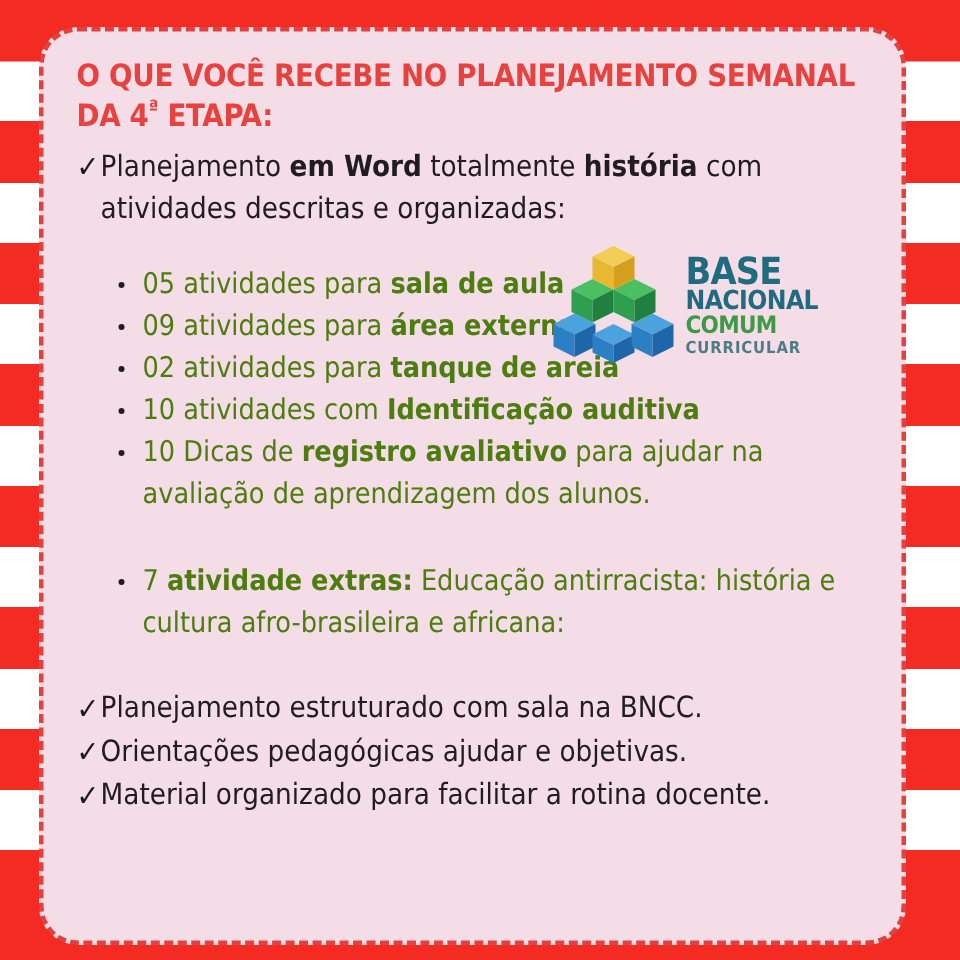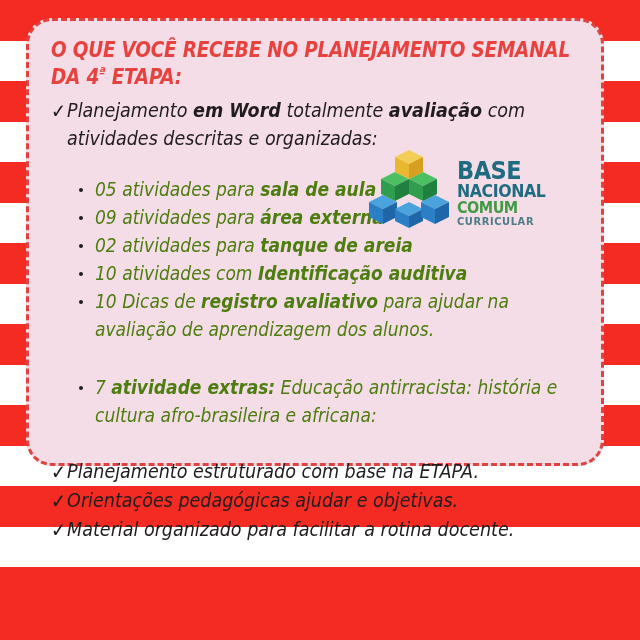--- a/index.html
+++ b/index.html
@@ -42,27 +42,26 @@
     left: 0; bottom: 0;
     width: 640px; height: 38px;
     background: #f42b23;
   }
 
   #card {
     position: absolute;
     left: 26px;
     top: 18px;
     width: 578px;
-    height: 448px;
+    height: 612px;
     box-sizing: border-box;
     background: #f4dde7;
     border: 3px dashed #e0433f;
     border-radius: 26px;
     padding: 16px 22px 10px 22px;
-    font-style: italic;
   }
 
   .heading {
     color: #e8423f;
     font-family: "DejaVu Sans Condensed", "Liberation Sans Narrow", "Liberation Sans", sans-serif;
     font-weight: bold;
     font-size: 20.5px;
     line-height: 1.32;
     letter-spacing: -0.2px;
     margin: 0 0 6px 0;
@@ -122,25 +121,25 @@
 
   b, .b { font-weight: bold; }
 
   .tail-checks { margin-top: 28px; }
   .tail-checks .check-line { line-height: 1.48; }
 
   
   #bncc-logo {
     position: absolute;
     left: 367px;
-    top: 146px;
+    top: 162px;
     width: 200px;
     height: 82px;
     display: flex;
-    align-items: flex-end;
+    align-items: center;
   }
   .logo-cubes {
     position: relative;
     width: 84px;
     height: 78px;
     flex: 0 0 auto;
   }
   .logo-text {
     margin-left: 6px;
     line-height: 0.96;
@@ -160,40 +159,40 @@
   <div id="top-band"></div>
   <div id="bottom-band"></div>
 
   <div id="card">
 
     <h1 class="heading"><span>O QUE VOCÊ RECEBE NO PLANEJAMENTO SEMANAL DA 4</span><span class="sup">ª</span><span> ETAPA:</span></h1>
 
     <div class="intro-block">
       <div class="check-line">
         <span class="tick">✓</span>
-        <span class="txt"><span>Planejamento </span><b>em Word</b><span> totalmente </span><b>avaliação</b><span> com atividades descritas e organizadas:</span></span>
+        <span class="txt"><span>Planejamento </span><b>em Word</b><span> totalmente </span><b>história</b><span> com atividades descritas e organizadas:</span></span>
       </div>
     </div>
 
     <ul class="bullets group-a">
       <li><span>05 atividades para </span><b>sala de aula</b><span></span></li>
       <li><span>09 atividades para </span><b>área externa</b><span></span></li>
       <li><span>02 atividades para </span><b>tanque de areia</b><span></span></li>
       <li><span>10 atividades com </span><b>Identificação auditiva</b><span></span></li>
       <li><span>10 Dicas de </span><b>registro avaliativo</b><span> para ajudar na avaliação de aprendizagem dos alunos.</span></li>
     </ul>
 
     <ul class="bullets group-b">
       <li><span>7 </span><b>atividade extras:</b><span> Educação antirracista: história e cultura afro-brasileira e africana:</span></li>
     </ul>
 
     <div class="tail-checks">
       <div class="check-line">
         <span class="tick">✓</span>
-        <span class="txt">Planejamento estruturado com base na ETAPA.</span>
+        <span class="txt">Planejamento estruturado com sala na BNCC.</span>
       </div>
       <div class="check-line">
         <span class="tick">✓</span>
         <span class="txt">Orientações pedagógicas ajudar e objetivas.</span>
       </div>
       <div class="check-line">
         <span class="tick">✓</span>
         <span class="txt">Material organizado para facilitar a rotina docente.</span>
       </div>
     </div>

